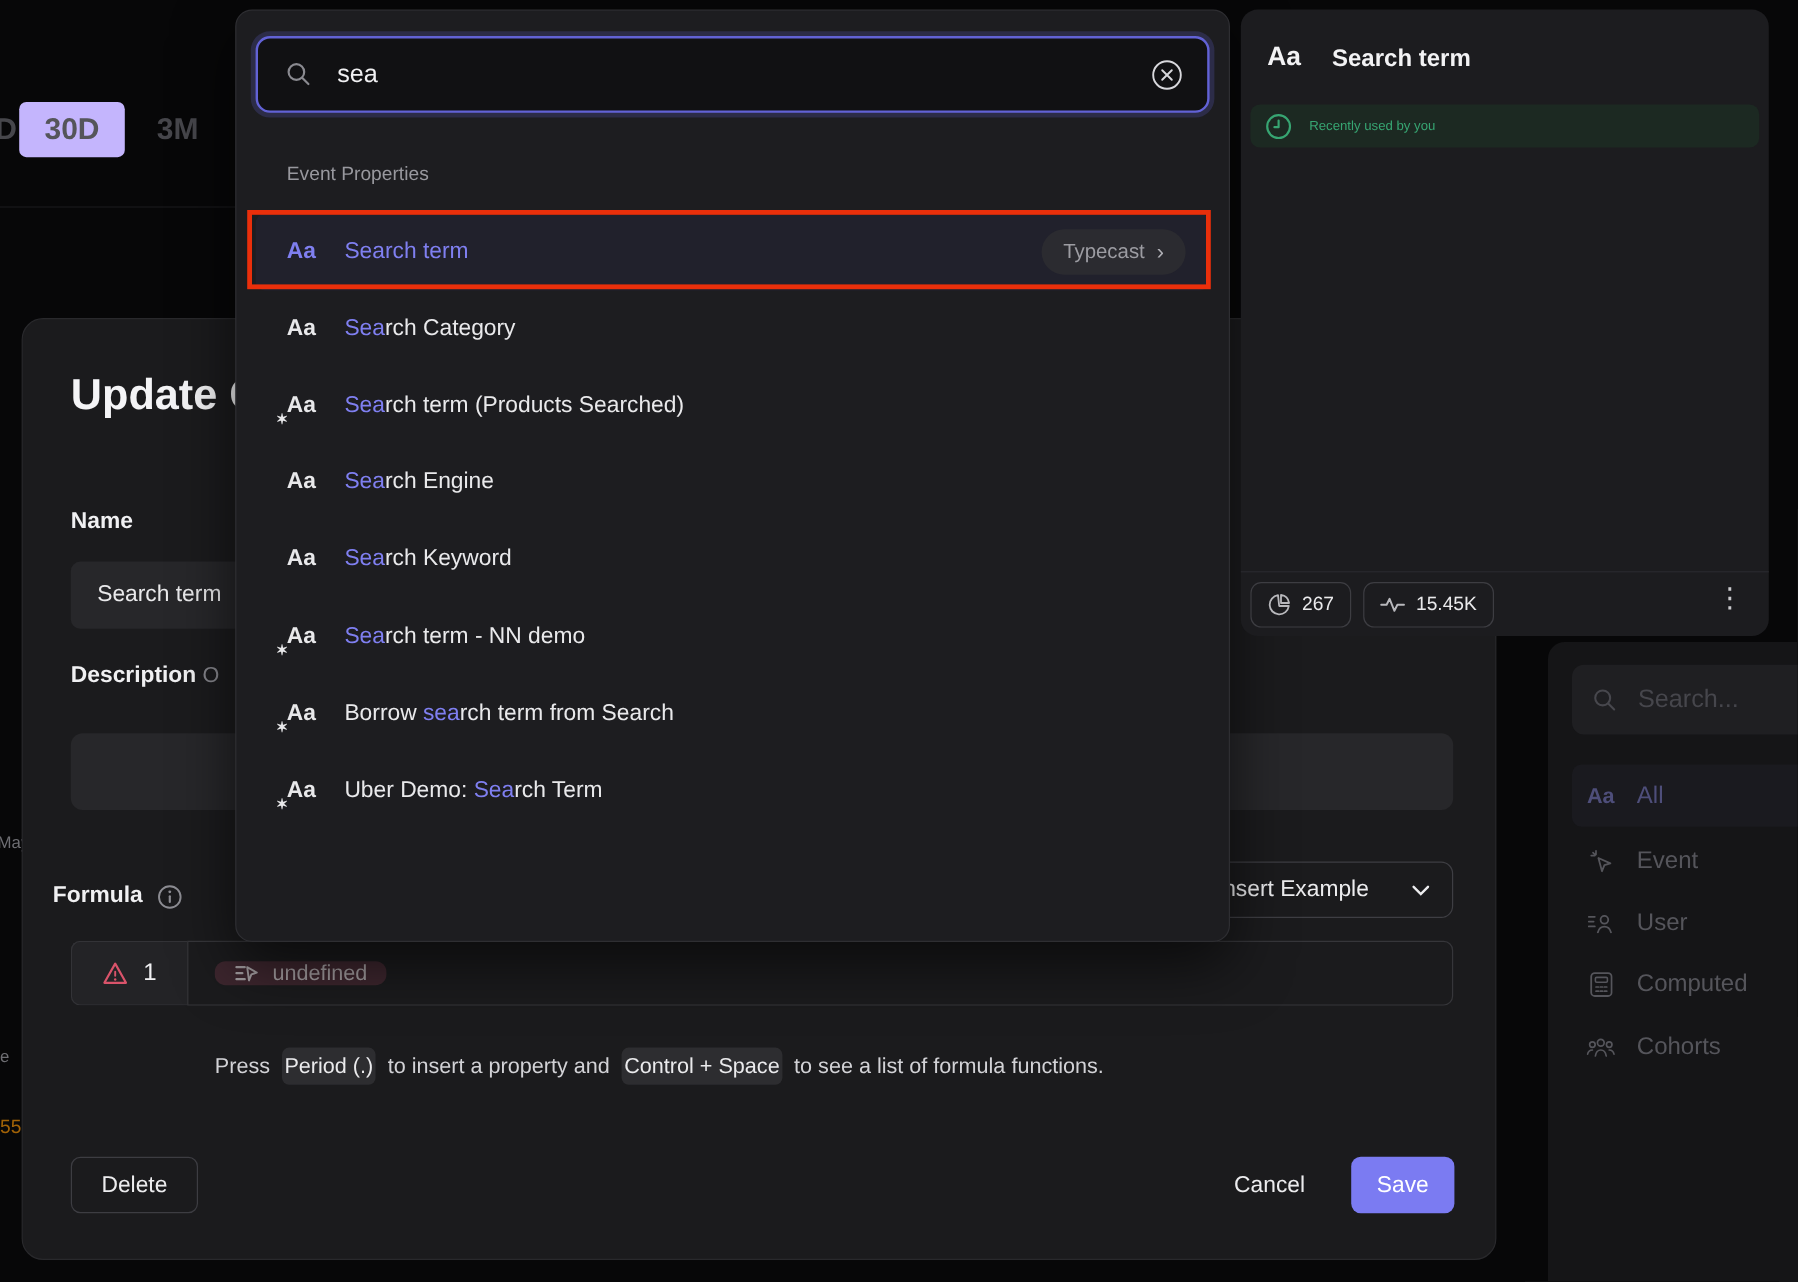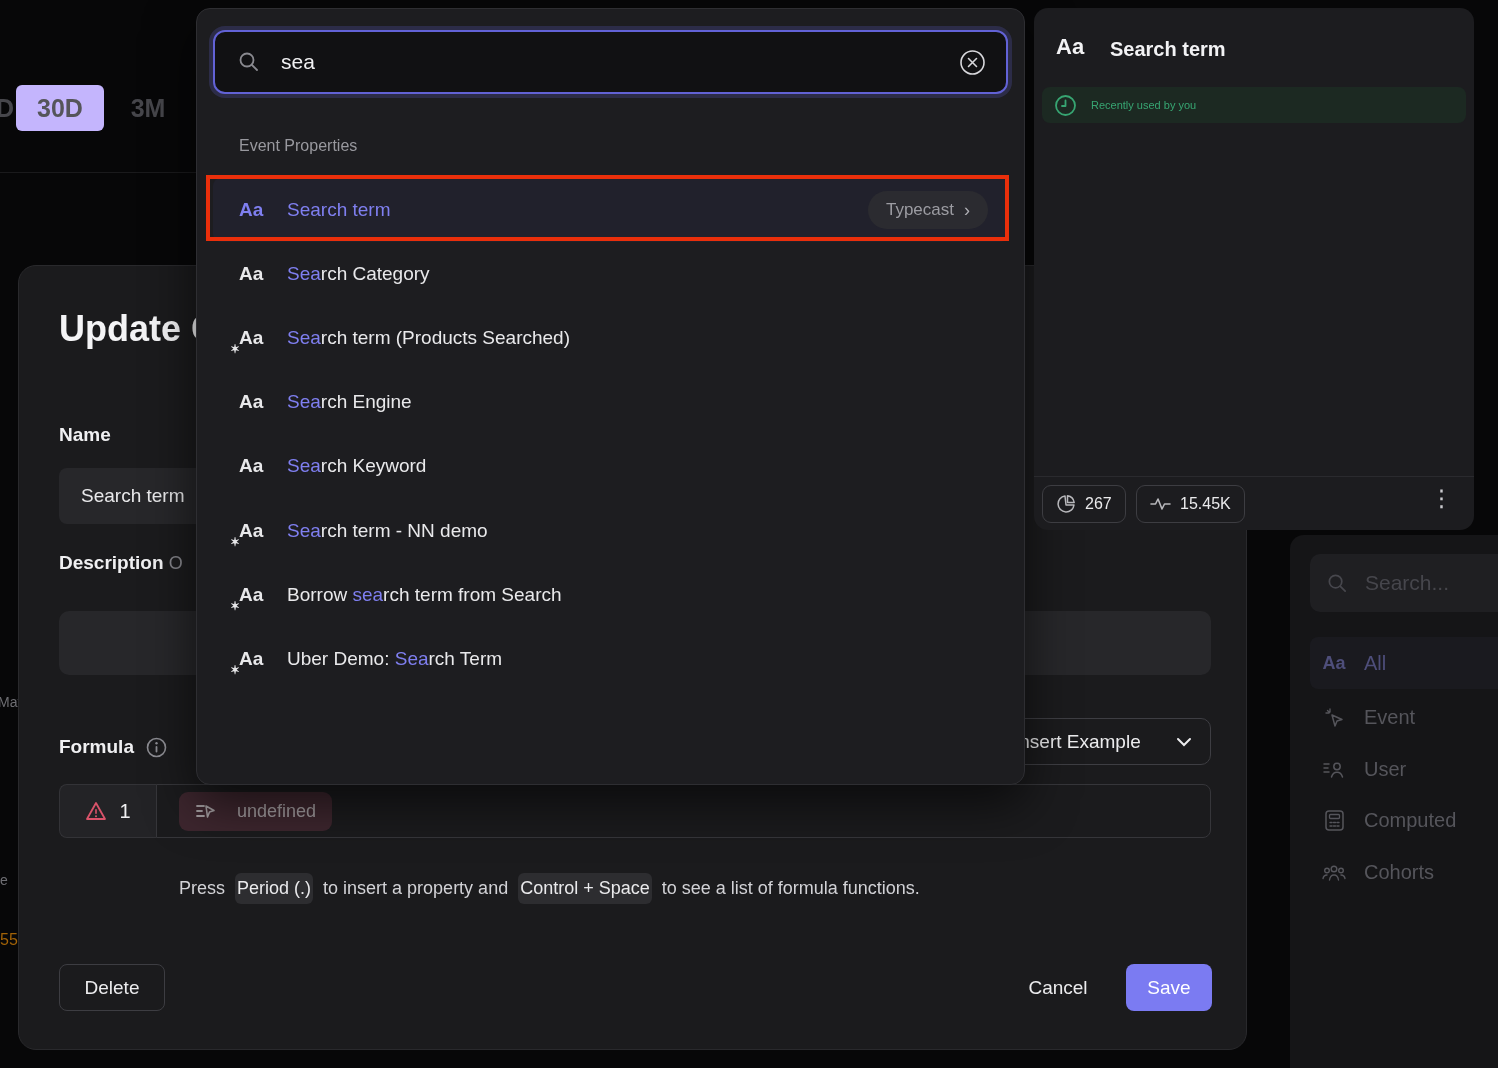--- a/index.html
+++ b/index.html
@@ -40,35 +40,35 @@
   #description-label { left:40px; top:286px; white-space:nowrap;text-align:right; }
   .optional-frag { font-weight:normal; color:#85858b; font-size:18px; }
   .desc-box { left:40px; top:345px; width:1152px; height:64px; background:#27272a; border-radius:10px; }
   .insert-example {
     left:966px; top:452px; width:226px; height:47px;
     border:1px solid #3e3e43; border-radius:10px;
     display:flex; align-items:center; padding:0 18px 0 28px;
     font-size:19px; color:#ececee; background:#1b1b1d;
   }
   .insert-example .lbl { flex:1; white-space:nowrap; overflow:hidden; }
-  #formula-label { left:40px; top:470px; display:flex; align-items:center; gap:12px; }
+  #formula-label { left:25px; top:470px; display:flex; align-items:center; gap:12px; }
   .info-icon svg { display:block; }
   .formula-row { left:40px; top:518px; width:1152px; height:54px; display:flex; }
   .formula-gutter {
     width:97px; background:#232326; border:1px solid #333337; border-right:none;
     border-radius:8px 0 0 8px; display:flex; align-items:center; justify-content:center; gap:12px;
   }
   .formula-gutter .count { font-size:20px; color:#f0f0f2; }
   .formula-editor {
     flex:1; border:1px solid #36363a; border-radius:0 8px 8px 0;
     display:flex; align-items:center; padding-left:22px; background:#1b1b1d;
   }
   .undef-chip {
-    height:39px; background:#3d262e; border-radius:9px;
-    display:flex; align-items:center; gap:20px; padding:0 16px;
+    height:20px; background:#3d262e; border-radius:9px;
+    display:flex; align-items:center; gap:10px; padding:0 16px;
     font-size:18px; color:#a39da0;
   }
   .helper { left:160px; top:591px; display:flex; align-items:center; gap:10px; font-size:18px; color:#d2d2d6; white-space:nowrap;margin-top:16px; }
   .kbd { background:#2d2d30; border-radius:6px; padding:5px 2px; color:#eaeaec; }
   .btn { display:flex; align-items:center; justify-content:center; font-size:19px; border-radius:8px; cursor:default; }
   #delete-btn { left:40px; top:698px; width:106px; height:47px; border:1px solid #3d3d42; color:#ececee; }
   #cancel-btn { left:984px; top:698px; width:110px; height:47px; color:#ececee; }
   #save-btn { left:1107px; top:698px; width:86px; height:47px; background:#7b7bf2; color:#ffffff; }
 
   

